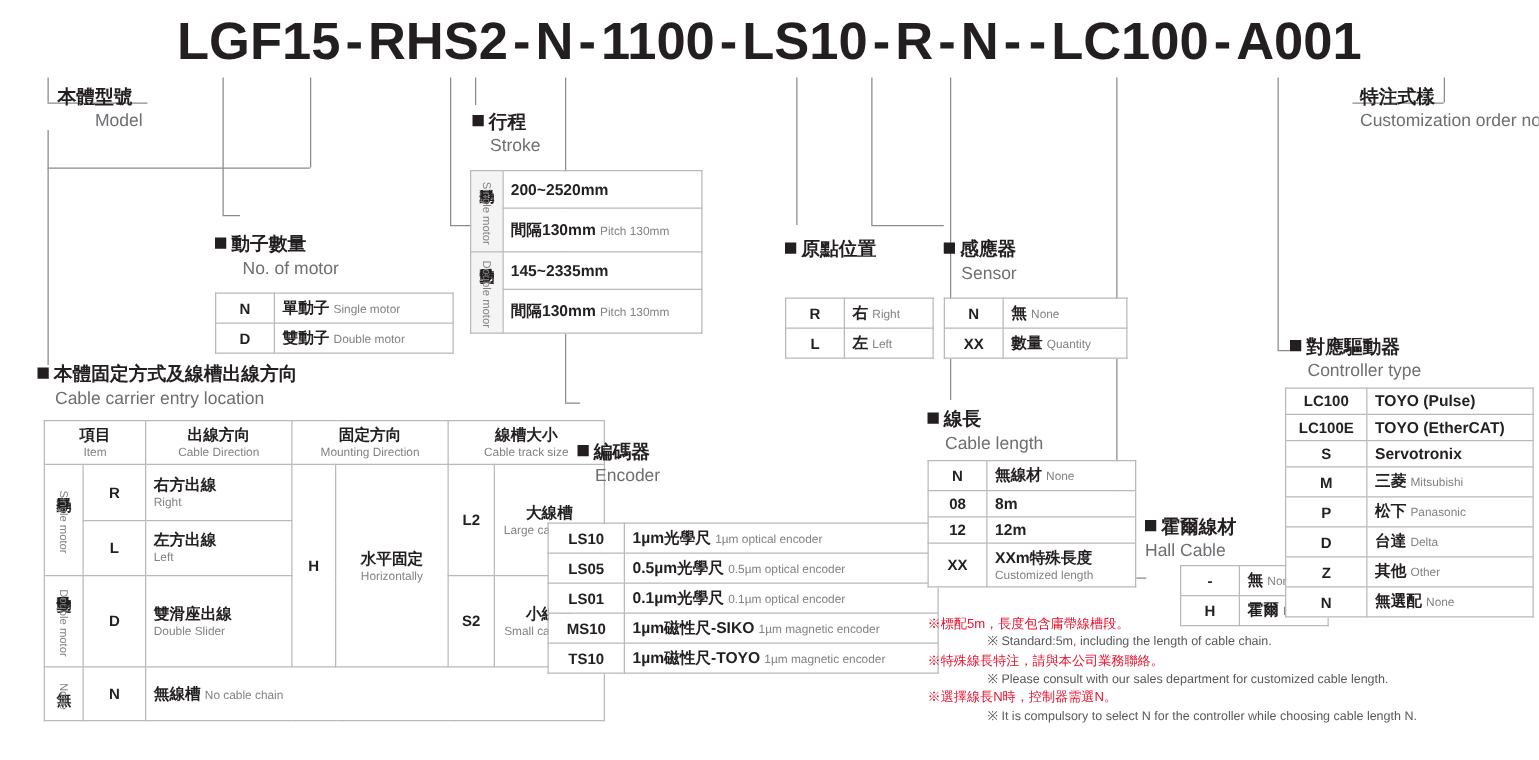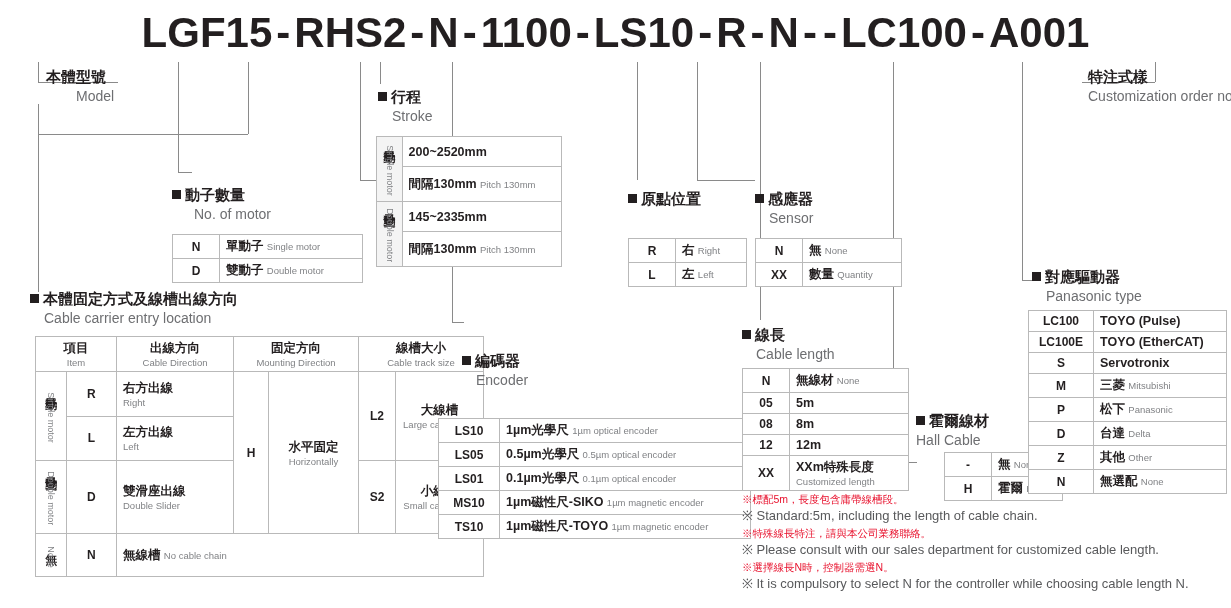--- a/index.html
+++ b/index.html
@@ -48,21 +48,21 @@
   .vert{
     writing-mode:vertical-rl;text-orientation:mixed;
     text-align:center;line-height:1.05;
   }
   .vert .cn{font-size:12px;}
   .vert .en{font-size:9px;color:#808285;}
   .graycell{background:#f4f4f4 !important;}
 
   
   .note-red{color:#e8112d;font-size:10.5px;white-space:nowrap;}
-  .note-gray{color:#58595b;font-size:13px;white-space:nowrap;}
+  .note-gray{color:#58595b;font-size:10px;white-space:nowrap;margin-left:48px;}
 </style>
 </head>
 <body>
 
 <div id="partnumber">
   <span class="seg">LGF15</span>
   <span class="dash">-</span>
   <span class="seg">RHS2</span>
   <span class="dash">-</span>
   <span class="seg">N</span>
@@ -393,26 +393,20 @@
   <div class="sect-sub" style="margin-left:14px;">Cable length</div>
 </div>
 <div class="abs" style="left:742px;top:368px;">
   <table class="t">
     <tbody>
         <tr>
       <td class="code" style="width:30px;">N</td>
       <td style="width:106px;">
         <span class="cn">無線材</span>
         <span class="en">None</span>
-      </td>
-    </tr>
-    <tr>
-      <td class="code">05</td>
-      <td>
-        <span class="cn">5m</span>
       </td>
     </tr>
     <tr>
       <td class="code">08</td>
       <td>
         <span class="cn">8m</span>
       </td>
     </tr>
     <tr>
       <td class="code">12</td>
@@ -464,21 +458,21 @@
       </td>
     </tr>
   </tbody>
     </table>
 </div>
 
 <div class="abs" style="left:1032px;top:268px;">
   <div class="sect-title">
     <span class="sq"></span><span>對應驅動器</span>
   </div>
-  <div class="sect-sub" style="margin-left:14px;">Panasonic type</div>
+  <div class="sect-sub" style="margin-left:14px;">Controller type</div>
 </div>
 <div class="abs" style="left:1028px;top:310px;">
   <table class="t">
     <tbody>
         <tr>
       <td class="code" style="width:52px;">LC100</td>
       <td style="width:120px;">
         <span class="cn">TOYO (Pulse)</span>
       </td>
     </tr>

